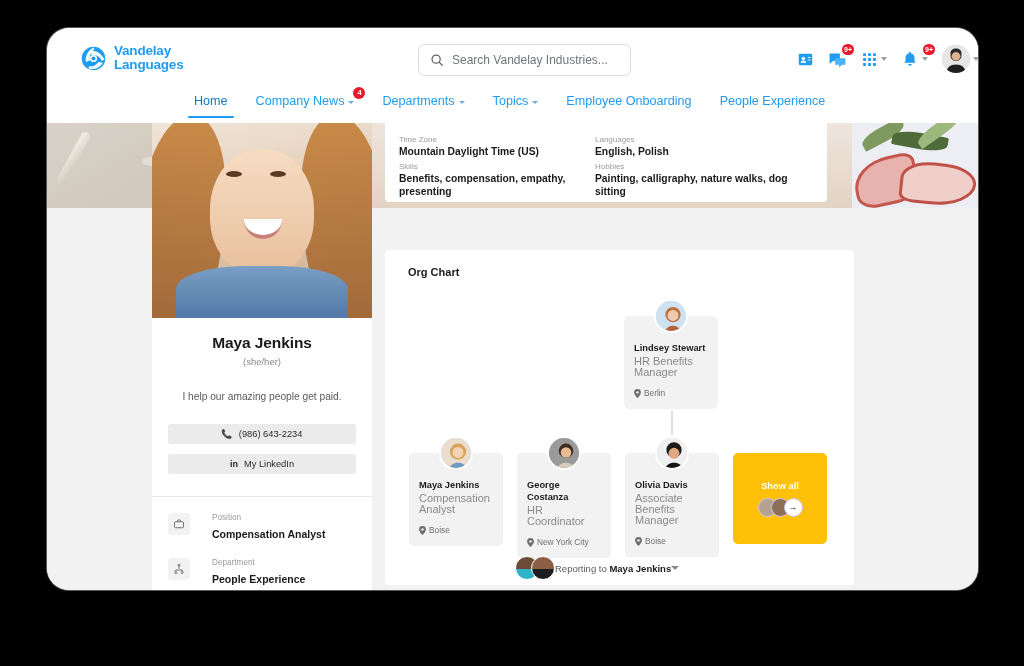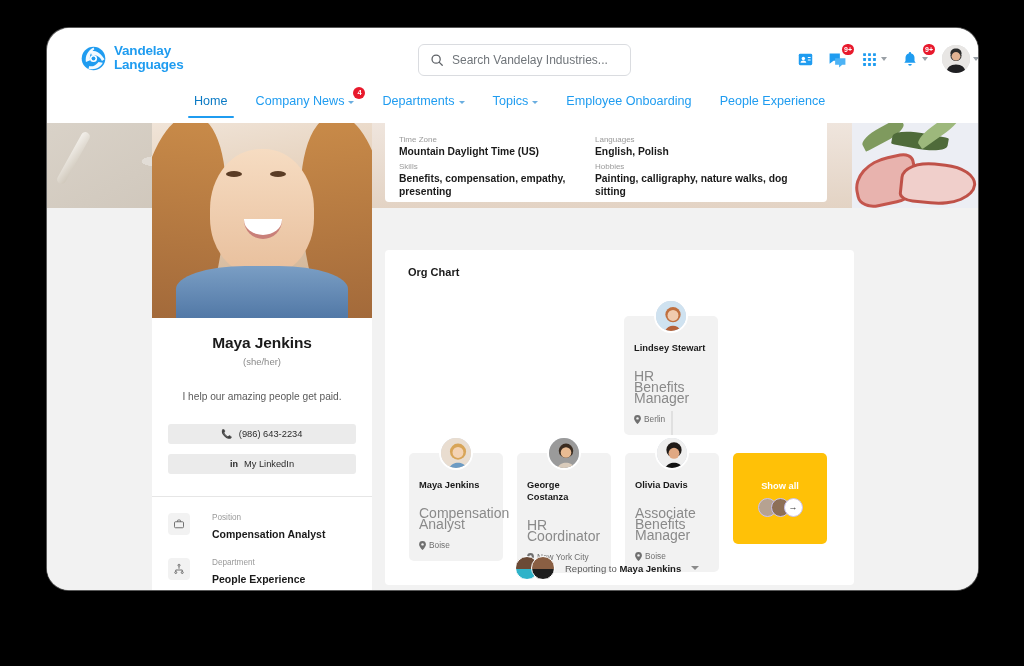--- a/index.html
+++ b/index.html
@@ -403,21 +403,21 @@
     left: 50%;
     top: -17px;
     transform: translateX(-50%);
     width: 34px; height: 34px;
     border-radius: 50%;
     overflow: hidden;
     border: 2px solid #ffffff;
     background: #cfd8e3;
   }
   .node-name { font-size: 9.3px; font-weight: bold; color: #1a1a1a; line-height: 12px; }
-  .node-role { font-size: 14px; color: #8a8a8a; line-height: 11px; margin-top: 17px; }
+  .node-role { font-size: 11px; color: #8a8a8a; line-height: 11px; margin-top: 2px; }
   .node-loc {
     display: flex; align-items: center; gap: 3px;
     font-size: 8.3px; color: #6f6f6f;
     margin-top: 10px;
   }
 
   #connector-v {
     position: absolute;
     left: 286px; top: 161px;
     width: 1.5px; height: 24px;
@@ -464,21 +464,20 @@
     justify-content: center;
     font-size: 9px;
   }
 
   
   #reporting-to {
     position: absolute;
     left: 130px; top: 306px;
     display: flex;
     align-items: center;
-    gap: 10px;
     cursor: pointer;
   }
   #reporting-avatars { display: flex; align-items: center; }
   #reporting-avatars .av {
     width: 24px; height: 24px;
     border-radius: 50%;
     border: 1.5px solid #ffffff;
     margin-left: -8px;
     overflow: hidden;
   }

